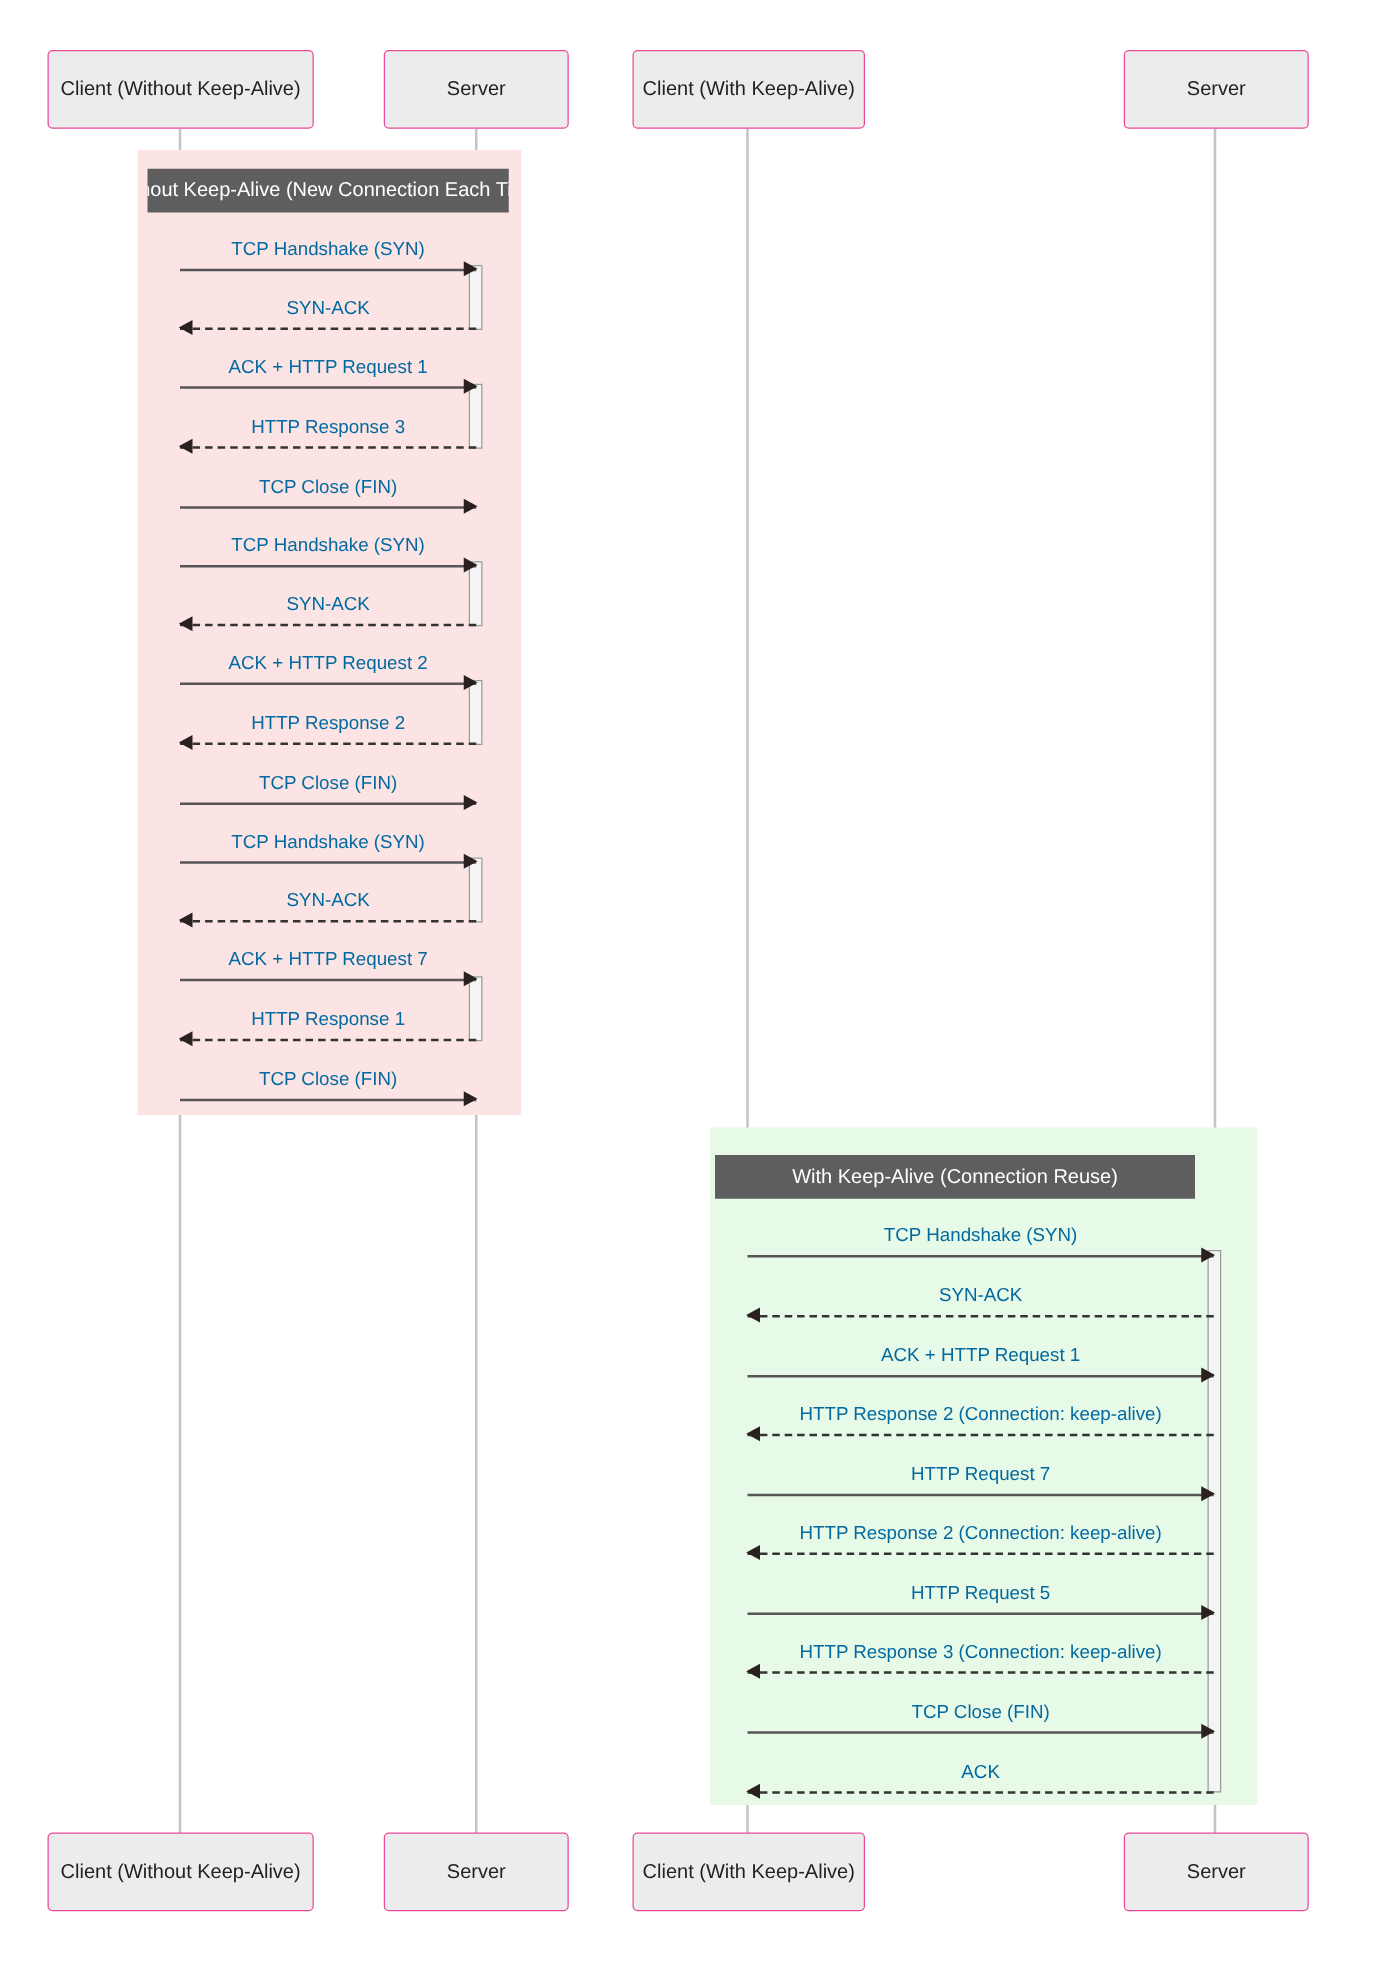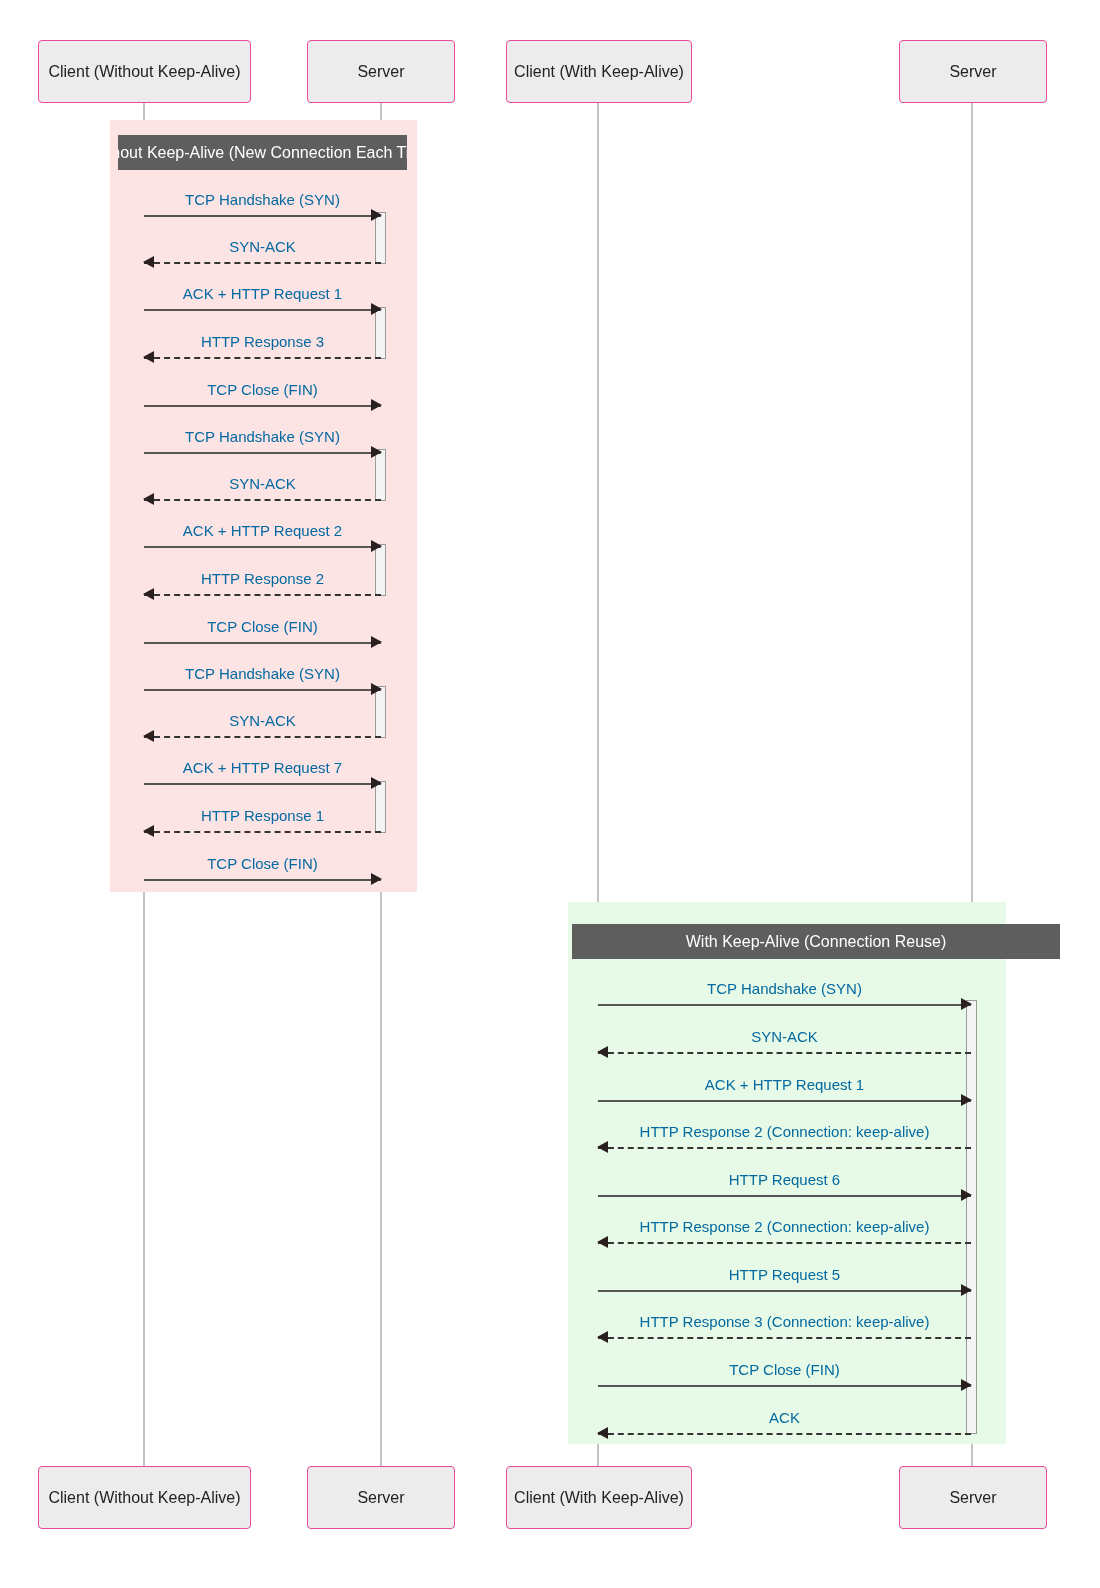--- a/index.html
+++ b/index.html
@@ -130,21 +130,21 @@
   <div class="lifeline" style="left:971px; top:103px; height:1369px;"></div>
 
   <div class="group-rect pink" style="left:110px; top:120px; width:307px; height:772px;"></div>
 
   <div class="group-rect green" style="left:568px; top:902px; width:438px; height:542px;"></div>
 
   <div class="group-title" style="left:118px; top:135px; width:289px; height:35px;">
     <span>Without Keep-Alive (New Connection Each Time)</span>
   </div>
 
-  <div class="group-title" style="left:572px; top:924px; width:488px; height:35px;">
+  <div class="group-title" style="left:572px; top:924px; width:384px; height:35px;">
     <span>With Keep-Alive (Connection Reuse)</span>
   </div>
 
   <div class="activation" style="left:375px; top:212px; height:52px;"></div>
   <div class="activation" style="left:375px; top:307px; height:52px;"></div>
   <div class="activation" style="left:375px; top:449px; height:52px;"></div>
   <div class="activation" style="left:375px; top:544px; height:52px;"></div>
   <div class="activation" style="left:375px; top:686px; height:52px;"></div>
   <div class="activation" style="left:375px; top:781px; height:52px;"></div>
 
@@ -258,21 +258,21 @@
     <div class="msg-head right"></div>
   </div>
 
   <div class="msg" style="left:598px; top:1147px; width:373px;">
     <div class="msg-label">HTTP Response 2 (Connection: keep-alive)</div>
     <div class="msg-line dashed"></div>
     <div class="msg-head left"></div>
   </div>
 
   <div class="msg" style="left:598px; top:1195px; width:373px;">
-    <div class="msg-label">HTTP Request 6</div>
+    <div class="msg-label">HTTP Request 7</div>
     <div class="msg-line"></div>
     <div class="msg-head right"></div>
   </div>
 
   <div class="msg" style="left:598px; top:1242px; width:373px;">
     <div class="msg-label">HTTP Response 2 (Connection: keep-alive)</div>
     <div class="msg-line dashed"></div>
     <div class="msg-head left"></div>
   </div>
 

